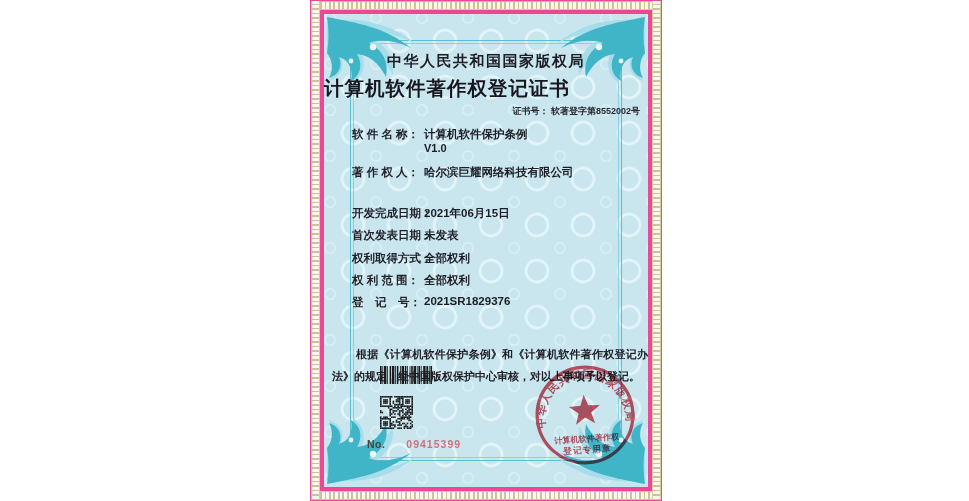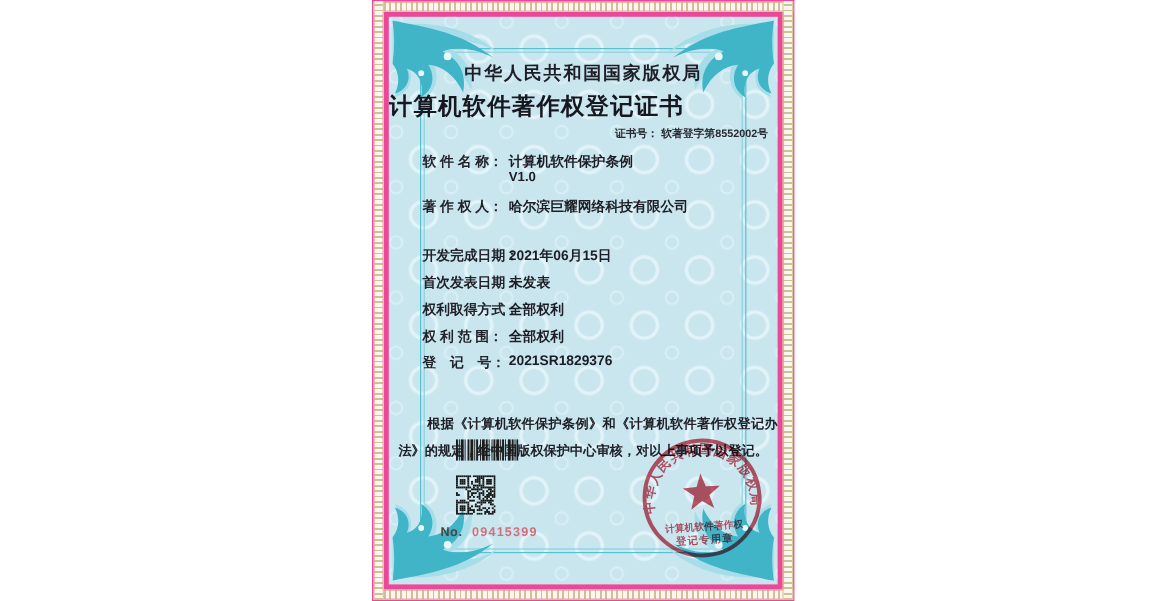--- a/index.html
+++ b/index.html
@@ -57,21 +57,21 @@
   .fvalue2{position:absolute;left:100px;font-size:11px;font-weight:700;color:#1d1d25;}
 
   .statement{position:absolute;left:8px;top:304px;width:316px;font-size:11px;font-weight:700;line-height:21.5px;
     text-indent:24px;text-align:justify;color:#202028;z-index:2;white-space:normal;margin-top:26px;}
 
   .barcode{position:absolute;left:56px;top:352px;width:52px;height:18px;z-index:2;}
   .qrcode{position:absolute;left:56px;top:382px;width:33px;height:33px;z-index:2;}
 
   .serial{position:absolute;left:43px;top:424px;font-size:10.5px;font-weight:700;z-index:2;}
   .serial-label{color:#4a443c;letter-spacing:.5px;}
-  .serial-value{color:var(--serial-red);letter-spacing:1px;margin-left:5px;}
+  .serial-value{color:var(--serial-red);letter-spacing:1px;margin-left:18px;}
 
   .issue-date{position:absolute;left:196px;top:427px;width:140px;text-align:center;
     font-size:12.5px;font-weight:700;letter-spacing:.5px;color:#15151d;z-index:2;}
 
   .seal{position:absolute;left:205px;top:345px;width:112px;height:112px;z-index:3;
     opacity:.88;mix-blend-mode:multiply;transform:rotate(-4deg);}
   .seal text{fill:var(--seal-red);font-weight:700;font-family:"Liberation Sans","DejaVu Sans",sans-serif;}
 </style>
 </head>
 <body>

